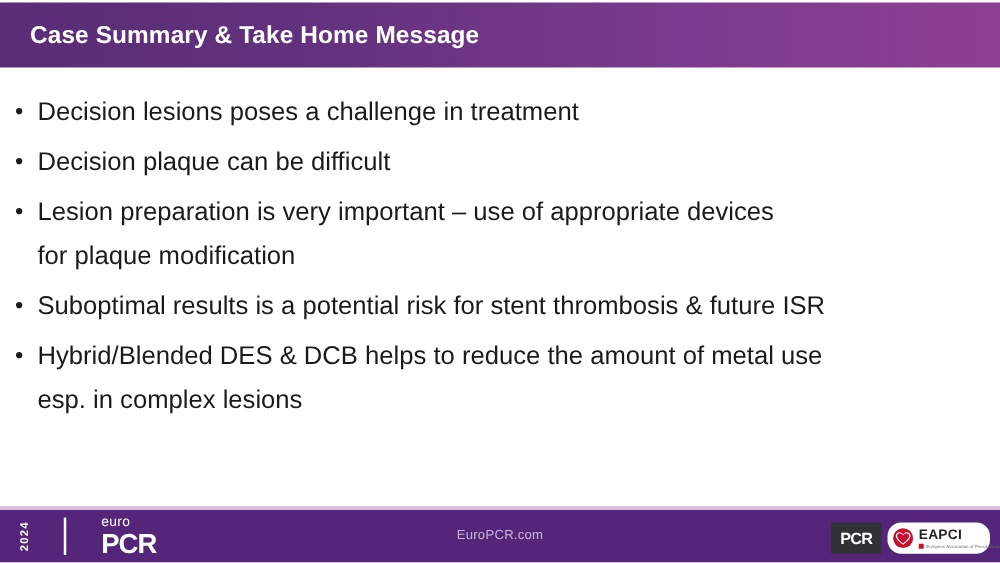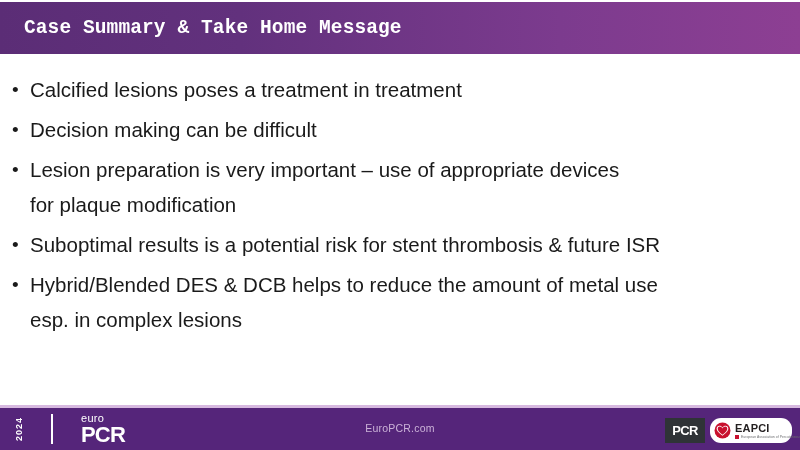--- a/index.html
+++ b/index.html
@@ -38,21 +38,20 @@
     height: 2px;
     background: #ffffff;
   }
   #slide-title {
     color: #ffffff;
     font-size: 19.5px;
     font-weight: bold;
     letter-spacing: 0.1px;
     margin-left: 24px;
     white-space: nowrap;
-    font-family: Liberation Mono, monospace;
   }
 
   
   #body-content {
     position: absolute;
     left: 0;
     top: 72px;
     width: 800px;
     height: 330px;
     padding-left: 12px;
@@ -217,26 +216,26 @@
 
   <div id="title-bar-topline"></div>
   <div id="title-bar">
     <div id="slide-title">Case Summary &amp; Take Home Message</div>
   </div>
 
   <div id="body-content">
 
     <div class="bullet-row">
       <span class="bullet-dot">•</span>
-      <span class="bullet-text">Calcified lesions poses a treatment in treatment</span>
-    </div>
-
-    <div class="bullet-row">
-      <span class="bullet-dot">•</span>
-      <span class="bullet-text">Decision making can be difficult</span>
+      <span class="bullet-text">Decision lesions poses a challenge in treatment</span>
+    </div>
+
+    <div class="bullet-row">
+      <span class="bullet-dot">•</span>
+      <span class="bullet-text">Decision plaque can be difficult</span>
     </div>
 
     <div class="bullet-row">
       <span class="bullet-dot">•</span>
       <span class="bullet-text">Lesion preparation is very important – use of appropriate devices
 for plaque modification</span>
     </div>
 
     <div class="bullet-row">
       <span class="bullet-dot">•</span>

